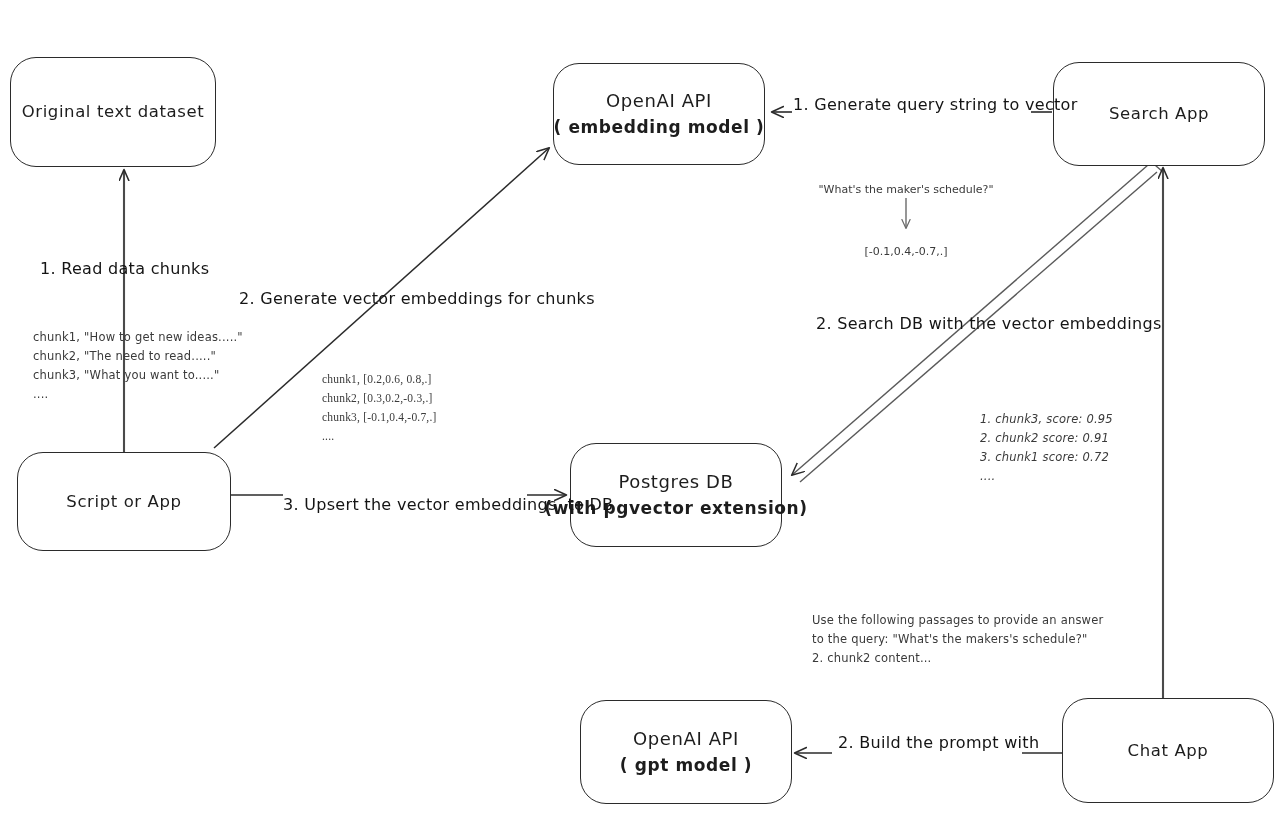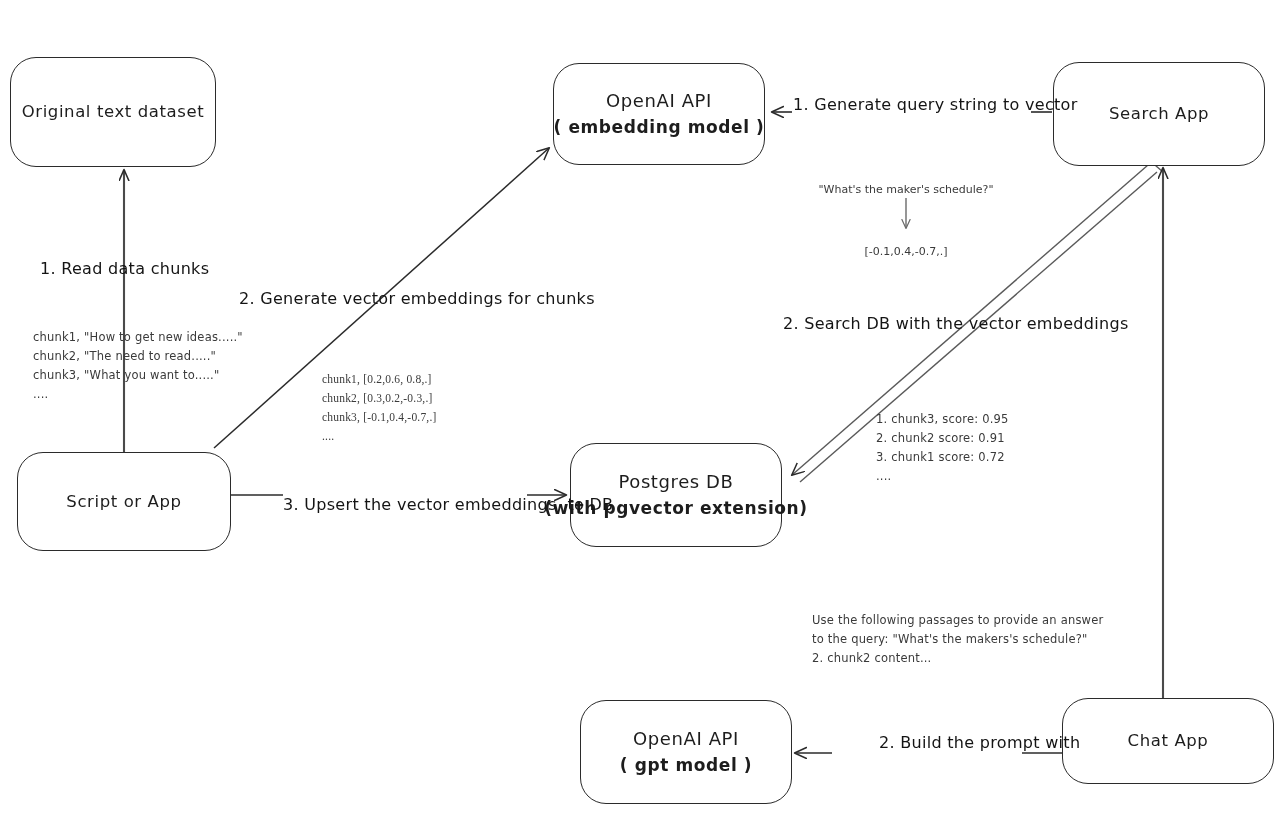--- a/index.html
+++ b/index.html
@@ -95,21 +95,21 @@
 
   <div class="node" style="left:570px;top:443px;width:212px;height:104px;">
     <span class="line l1">Postgres DB</span>
     <span class="line l2">(with pgvector extension)</span>
   </div>
 
   <div class="node single" style="left:1053px;top:62px;width:212px;height:104px;">
     <span class="line l1">Search App</span>
   </div>
 
-  <div class="node single" style="left:1062px;top:698px;width:212px;height:86px;">
+  <div class="node single" style="left:1062px;top:698px;width:212px;height:105px;">
     <span class="line l1">Chat App</span>
   </div>
 
   <div class="node" style="left:580px;top:700px;width:212px;height:104px;">
     <span class="line l1">OpenAI API</span>
     <span class="line l2">( gpt model )</span>
   </div>
 
   <div class="lbl big" style="left:40px;top:256px;">
     <span class="line">1. Read data chunks</span>
@@ -120,26 +120,26 @@
   </div>
 
   <div class="lbl big" style="left:283px;top:484px;margin-top:8px;">
     <span class="line">3. Upsert the vector embeddings  to DB</span>
   </div>
 
   <div class="lbl big center" style="left:793px;top:92px;width:238px;">
     <span class="line">1. Generate query string to vector</span>
   </div>
 
-  <div class="lbl big" style="left:783px;top:311px;">
+  <div class="lbl big" style="left:816px;top:311px;">
     <span class="line">2. Search DB with the vector embeddings</span>
   </div>
 
 
-  <div class="lbl big center" style="left:838px;top:730px;width:186px;margin-left:41px;">
+  <div class="lbl big center" style="left:838px;top:730px;width:186px;">
     <span class="line">2. Build the prompt with</span>
   </div>
 
   <div class="mono-note" style="left:33px;top:328px;">
     <span class="line">chunk1, "How to get new ideas....."</span>
     <span class="line">chunk2, "The need to read....."</span>
     <span class="line">chunk3, "What you want to....."</span>
     <span class="line">....</span>
   </div>
 
@@ -151,21 +151,21 @@
   </div>
 
   <div class="note-mid" style="left:806px;top:181px;width:200px;">
     <span class="line">"What's the maker's schedule?"</span>
   </div>
 
   <div class="note-mid" style="left:806px;top:243px;width:200px;">
     <span class="line">[-0.1,0.4,-0.7,.]</span>
   </div>
 
-  <div class="mono-note" style="left:876px;top:410px;">
+  <div class="mono-note" style="left:980px;top:410px;font-style:italic;">
     <span class="line">1. chunk3, score: 0.95</span>
     <span class="line">2. chunk2 score: 0.91</span>
     <span class="line">3. chunk1 score: 0.72</span>
     <span class="line">....</span>
   </div>
 
   <div class="mono-note" style="left:812px;top:611px;">
     <span class="line">Use the following passages to provide an answer</span>
     <span class="line">to the query: "What's the makers's schedule?"</span>
     <span class="line">2. chunk2 content...</span>

